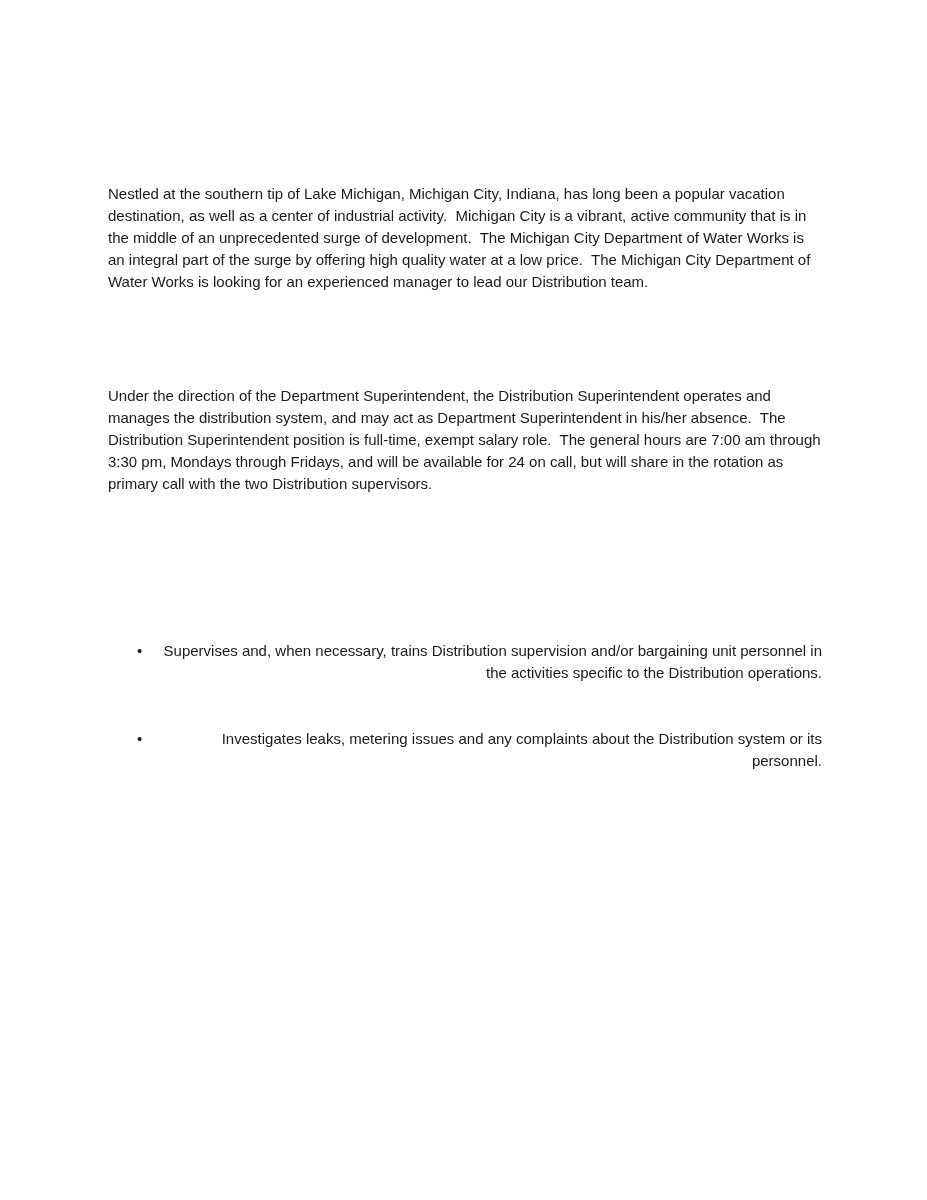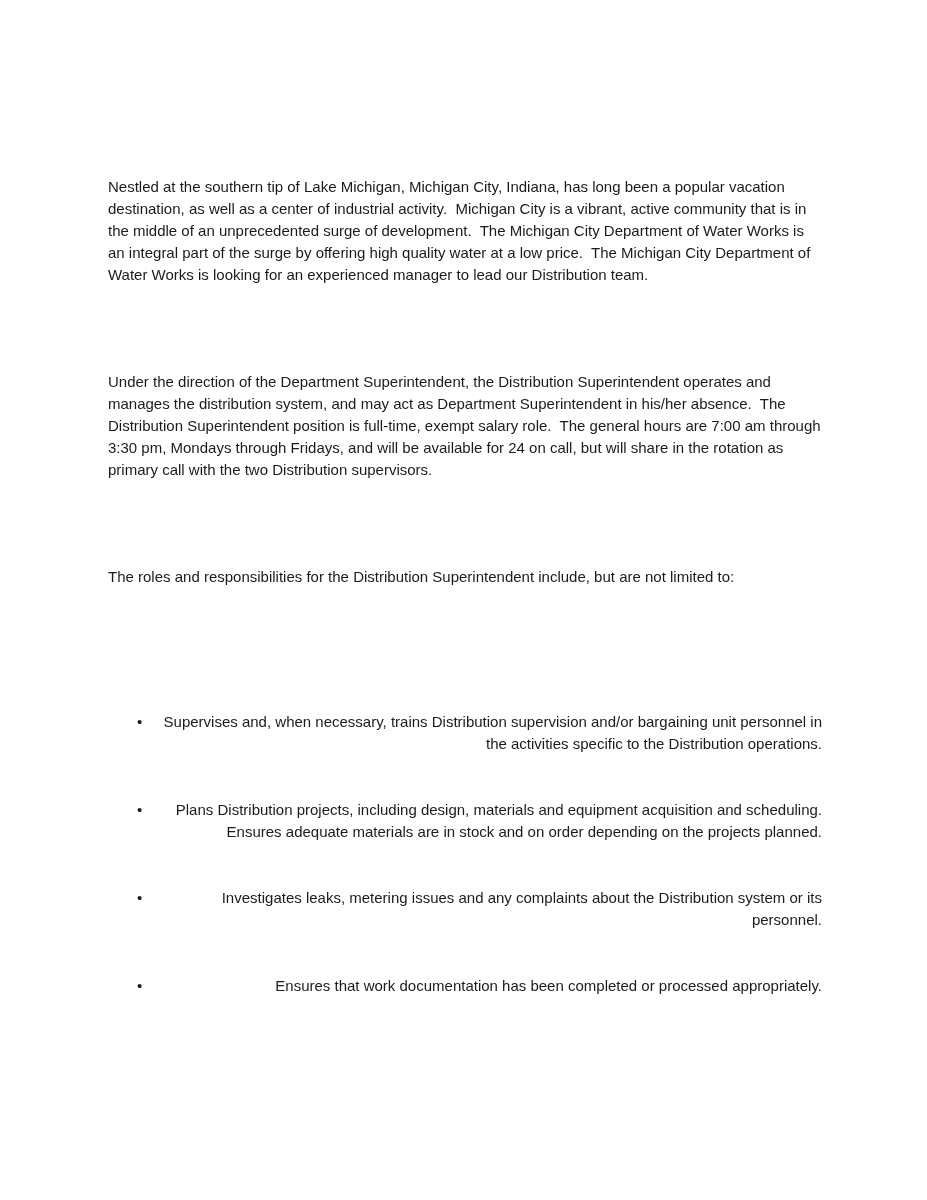--- a/index.html
+++ b/index.html
@@ -27,21 +27,21 @@
   .content {
     position: absolute;
     left: 108px;
     top: 104px;
     width: 714px;
     font-size: 15px;
     line-height: 22px;
     white-space: pre-wrap;
   }
   .para {
-    margin: 6px 0 13px 0;
+    margin: 13px 0 13px 0;
   }
   ul.bullets {
     margin: 0 0 13px 0;
     padding: 0 0 0 55px;
     list-style: none;
   }
   ul.bullets li {
     position: relative;
     margin: 0;
     text-align: right;
@@ -58,27 +58,24 @@
 </head>
 <body>
 
 <div class="page">
   <div class="content">
 
     <p class="para">Nestled at the southern tip of Lake Michigan, Michigan City, Indiana, has long been a popular vacation destination, as well as a center of industrial activity.  Michigan City is a vibrant, active community that is in the middle of an unprecedented surge of development.  The Michigan City Department of Water Works is an integral part of the surge by offering high quality water at a low price.  The Michigan City Department of Water Works is looking for an experienced manager to lead our Distribution team.</p>
 
     <p class="para">Under the direction of the Department Superintendent, the Distribution Superintendent operates and manages the distribution system, and may act as Department Superintendent in his/her absence.  The Distribution Superintendent position is full-time, exempt salary role.  The general hours are 7:00 am through 3:30 pm, Mondays through Fridays, and will be available for 24 on call, but will share in the rotation as primary call with the two Distribution supervisors.</p>
 
-    <p class="para">The roles and responsibilities for the Distribution Superintendent include, but are not limited to:</p>
 
     <ul class="bullets">
       <li>Supervises and, when necessary, trains Distribution supervision and/or bargaining unit personnel in the activities specific to the Distribution operations.</li>
-      <li>Plans Distribution projects, including design, materials and equipment acquisition and scheduling. Ensures adequate materials are in stock and on order depending on the projects planned.</li>
       <li>Investigates leaks, metering issues and any complaints about the Distribution system or its personnel.</li>
-      <li>Ensures that work documentation has been completed or processed appropriately.</li>
       
       
     </ul>
 
     
 
     
 
   </div>
 </div>

